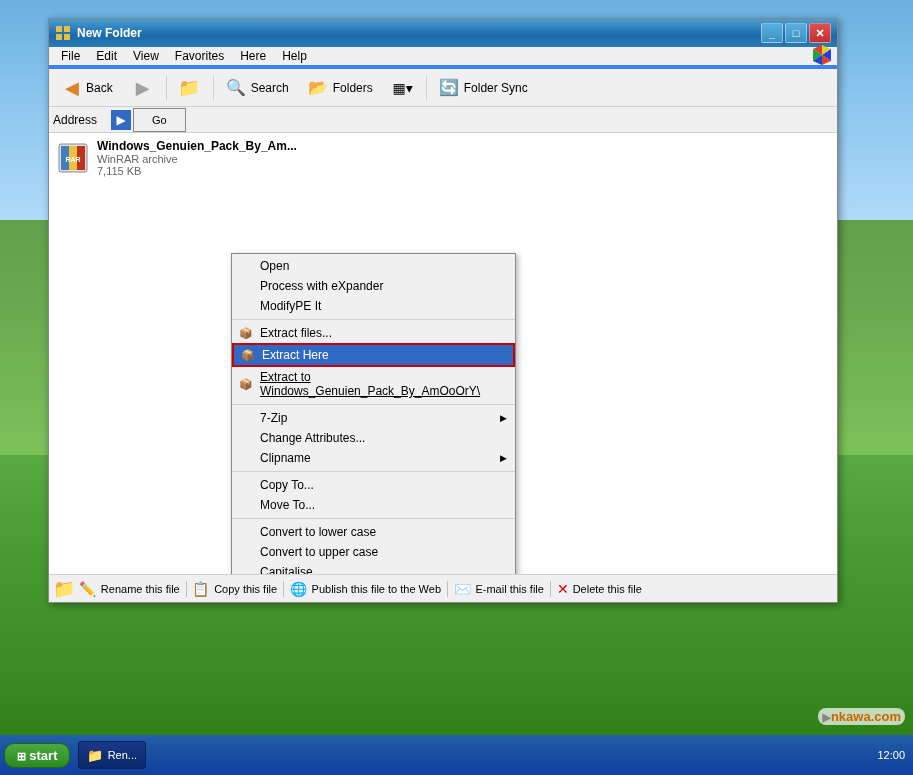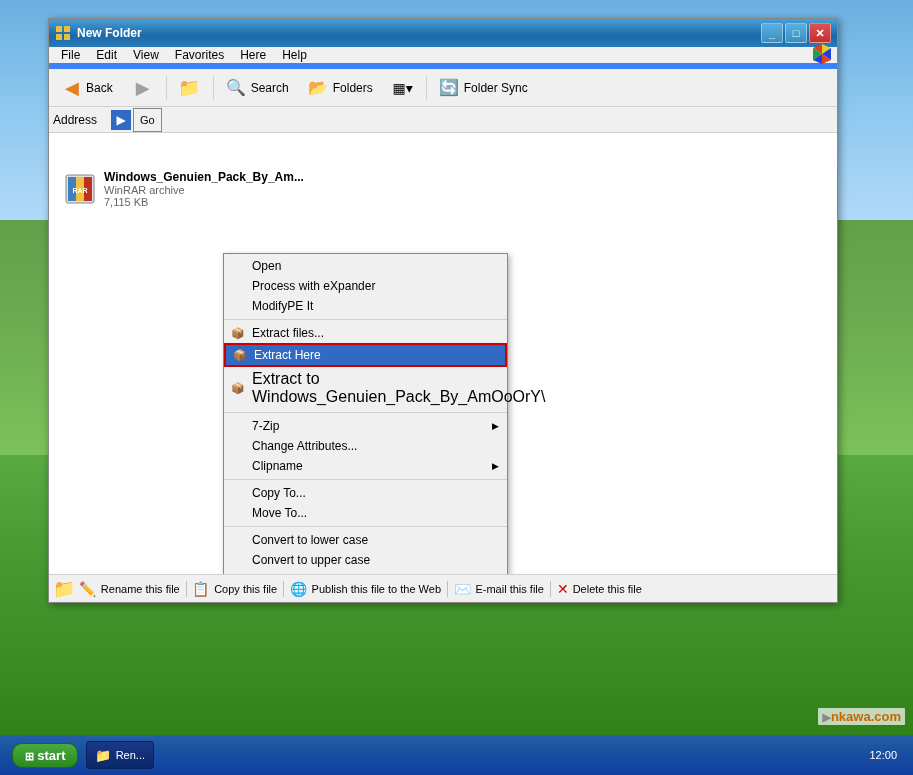--- a/index.html
+++ b/index.html
@@ -95,21 +95,21 @@
       background: linear-gradient(180deg, #e05050 0%, #c03030 100%);
     }
 
     
     .menu-bar {
       background: #f0f0f0;
       height: 22px;
       display: flex;
       align-items: center;
       padding: 0 4px;
-      border-bottom: 6px solid #3b82f6;
+      border-bottom: 4px solid #3b82f6;
     }
 
     .menu-item {
       padding: 2px 8px;
       cursor: pointer;
       font-size: 12px;
       color: #000;
     }
 
     
@@ -173,41 +173,40 @@
       border: 1px solid #7a7a7a;
       background: white;
       padding: 0 4px;
       font-size: 12px;
       display: flex;
       align-items: center;
     }
 
     .address-go-btn {
       height: 24px;
-      padding: 0 6px;
+      padding: 0 18px;
       background: #f0f0f0;
       border: 1px solid #888;
       font-size: 11px;
       cursor: pointer;
       display: flex;
       align-items: center;
     }
 
     
     .main-content {
       flex: 1;
       background: white;
       position: relative;
       overflow: hidden;
     }
 
     
     .file-list {
-      padding: 11px;
-      margin-top: 24px;
+      padding: 4px;
     }
 
     .file-item {
       display: flex;
       align-items: center;
       padding: 2px 4px;
       gap: 8px;
     }
 
     .file-info {
@@ -250,21 +249,21 @@
       width: 1px;
       height: 16px;
       background: #c0c0c0;
       margin: 0 2px;
     }
 
     
     .context-menu {
       position: absolute;
       top: 120px;
-      left: 174px;
+      left: 182px;
       width: 285px;
       background: #f0f0f0;
       border: 1px solid #888;
       box-shadow: 2px 2px 6px rgba(0,0,0,0.3);
       z-index: 100;
       padding: 2px 0;
     }
 
     .ctx-item {
       display: flex;
@@ -311,21 +310,21 @@
     .taskbar {
       position: absolute;
       bottom: 0;
       left: 0;
       right: 0;
       height: 40px;
       background: linear-gradient(180deg, #2460a8 0%, #1a50a0 40%, #1040a0 100%);
       z-index: 20;
       display: flex;
       align-items: center;
-      padding: 0 12px;
+      padding: 0 4px;
     }
 
     .taskbar-start {
       background: linear-gradient(180deg, #4aaa40 0%, #2a8a20 100%);
       border: 1px solid #1a6a10;
       border-radius: 10px;
       padding: 4px 12px;
       color: white;
       font-weight: bold;
       font-size: 13px;
@@ -376,21 +375,21 @@
     .watermark {
       position: absolute;
       bottom: 50px;
       right: 8px;
       font-size: 13px;
       color: #cc6600;
       font-weight: bold;
       z-index: 5;
       background: rgba(255,255,255,0.7);
       padding: 1px 4px;
-      border-radius: 1px;
+      border-radius: 8px;
     }
 
     
     .back-icon { color: #e08020; font-size: 18px; }
     .fwd-icon { color: #a0a0a0; font-size: 18px; }
 
     
     .addr-arrow {
       width: 20px;
       height: 20px;
@@ -524,21 +523,21 @@
       <div class="ctx-item">
         <span class="ctx-icon" style="font-size:11px; color:#4060a0;">📦</span>
         <span>Extract files...</span>
       </div>
       <div class="ctx-item highlighted">
         <span class="ctx-icon" style="font-size:11px;">📦</span>
         <span>Extract Here</span>
       </div>
       <div class="ctx-item">
         <span class="ctx-icon" style="font-size:11px; color:#4060a0;">📦</span>
-        <span style="font-size:16px;">Extract to Windows_Genuien_Pack_By_AmOoOrY\</span>
+        <span style="font-size:12px;text-decoration:underline;">Extract to Windows_Genuien_Pack_By_AmOoOrY\</span>
       </div>
       <div class="ctx-separator"></div>
       <div class="ctx-item has-arrow">
         <span>7-Zip</span>
       </div>
       <div class="ctx-item">
         <span>Change Attributes...</span>
       </div>
       <div class="ctx-item has-arrow">
         <span>Clipname</span>

